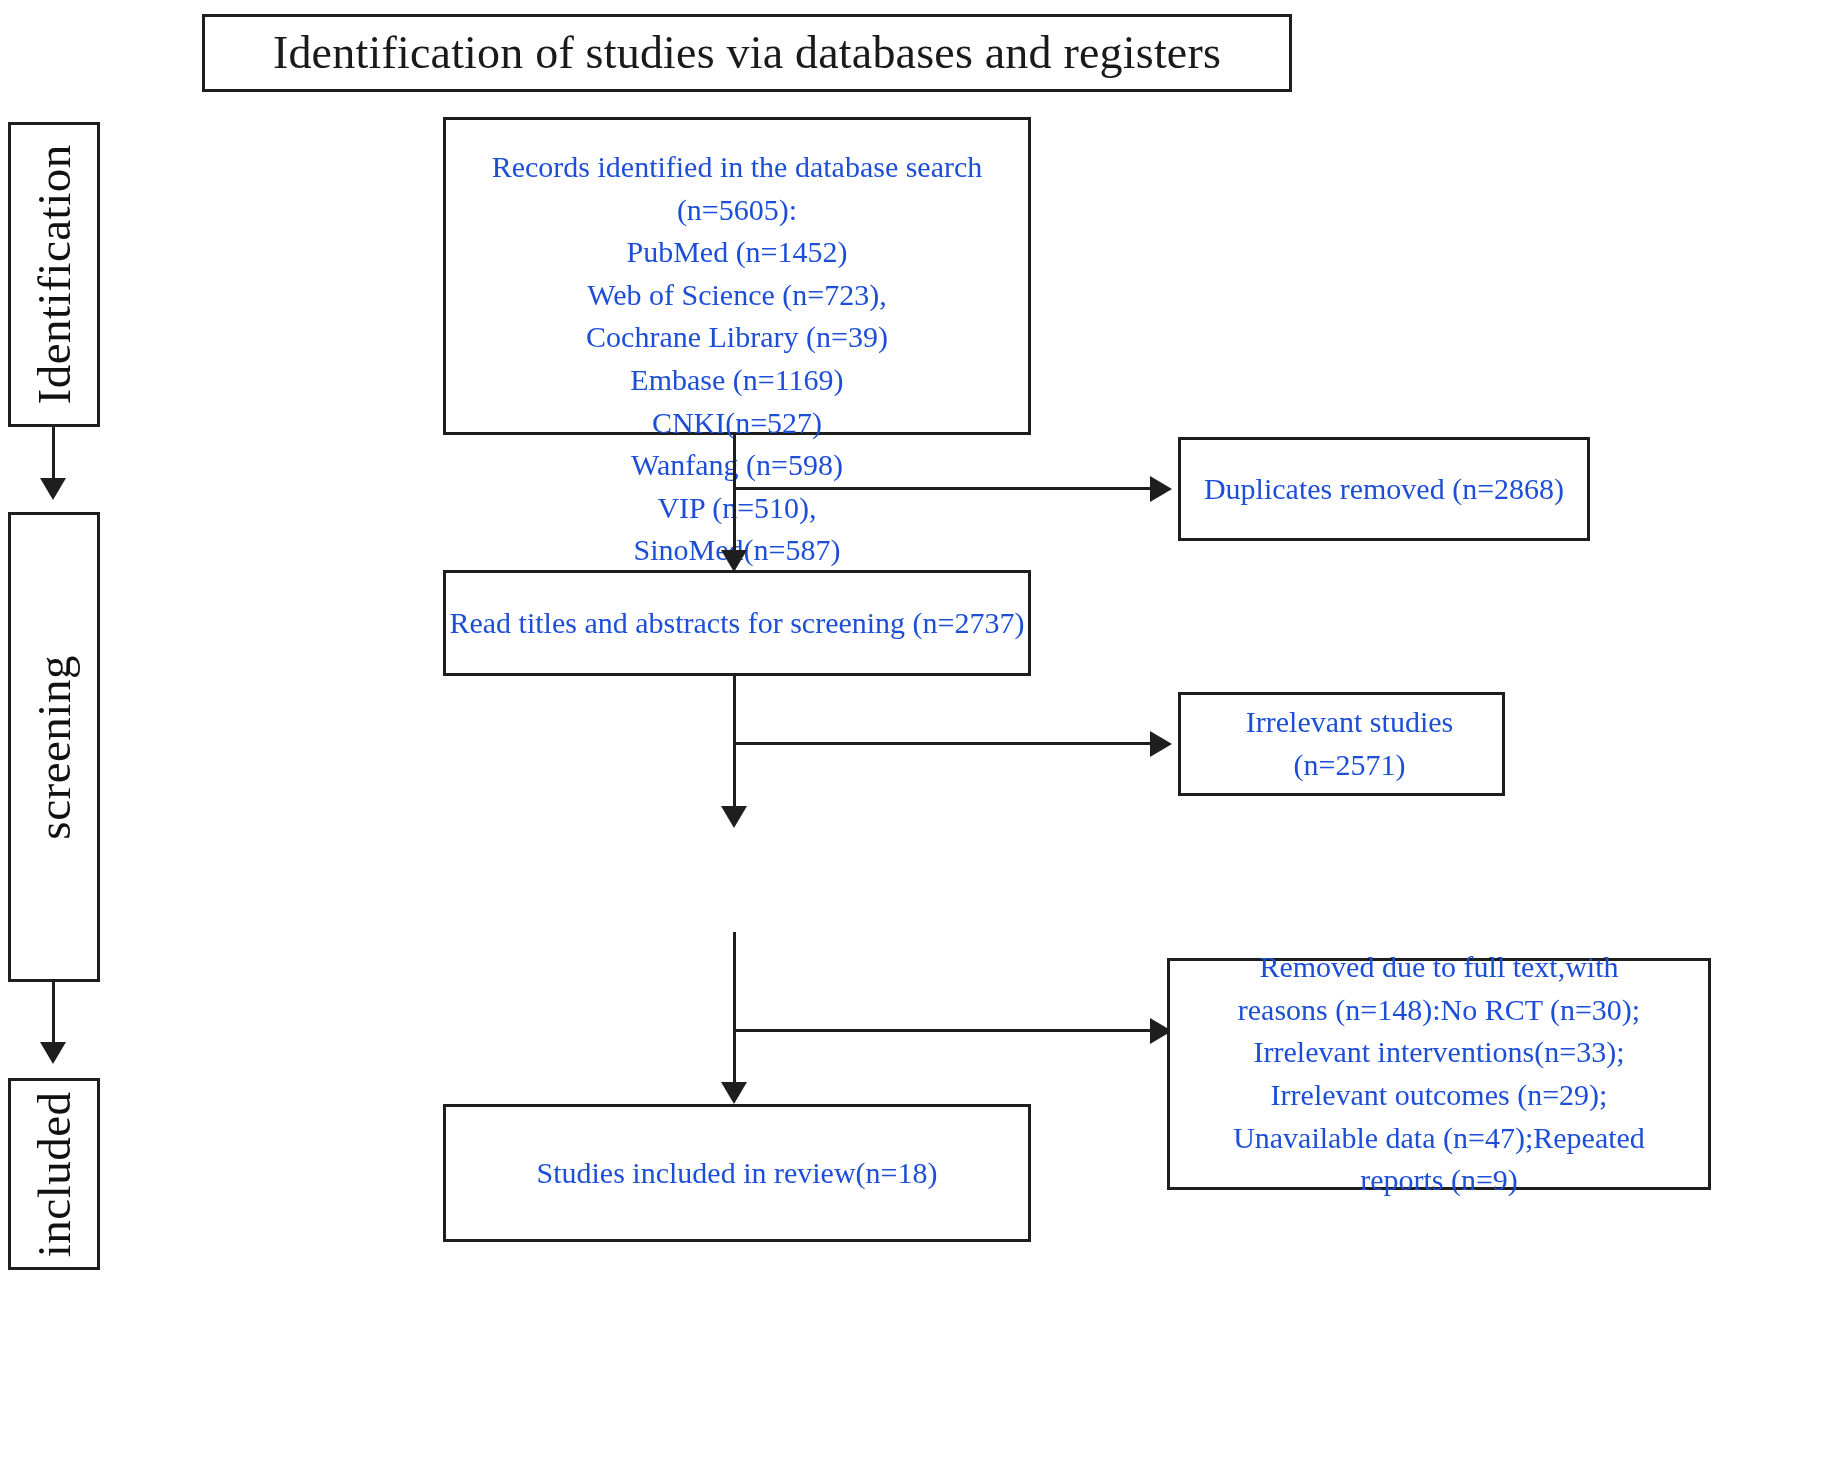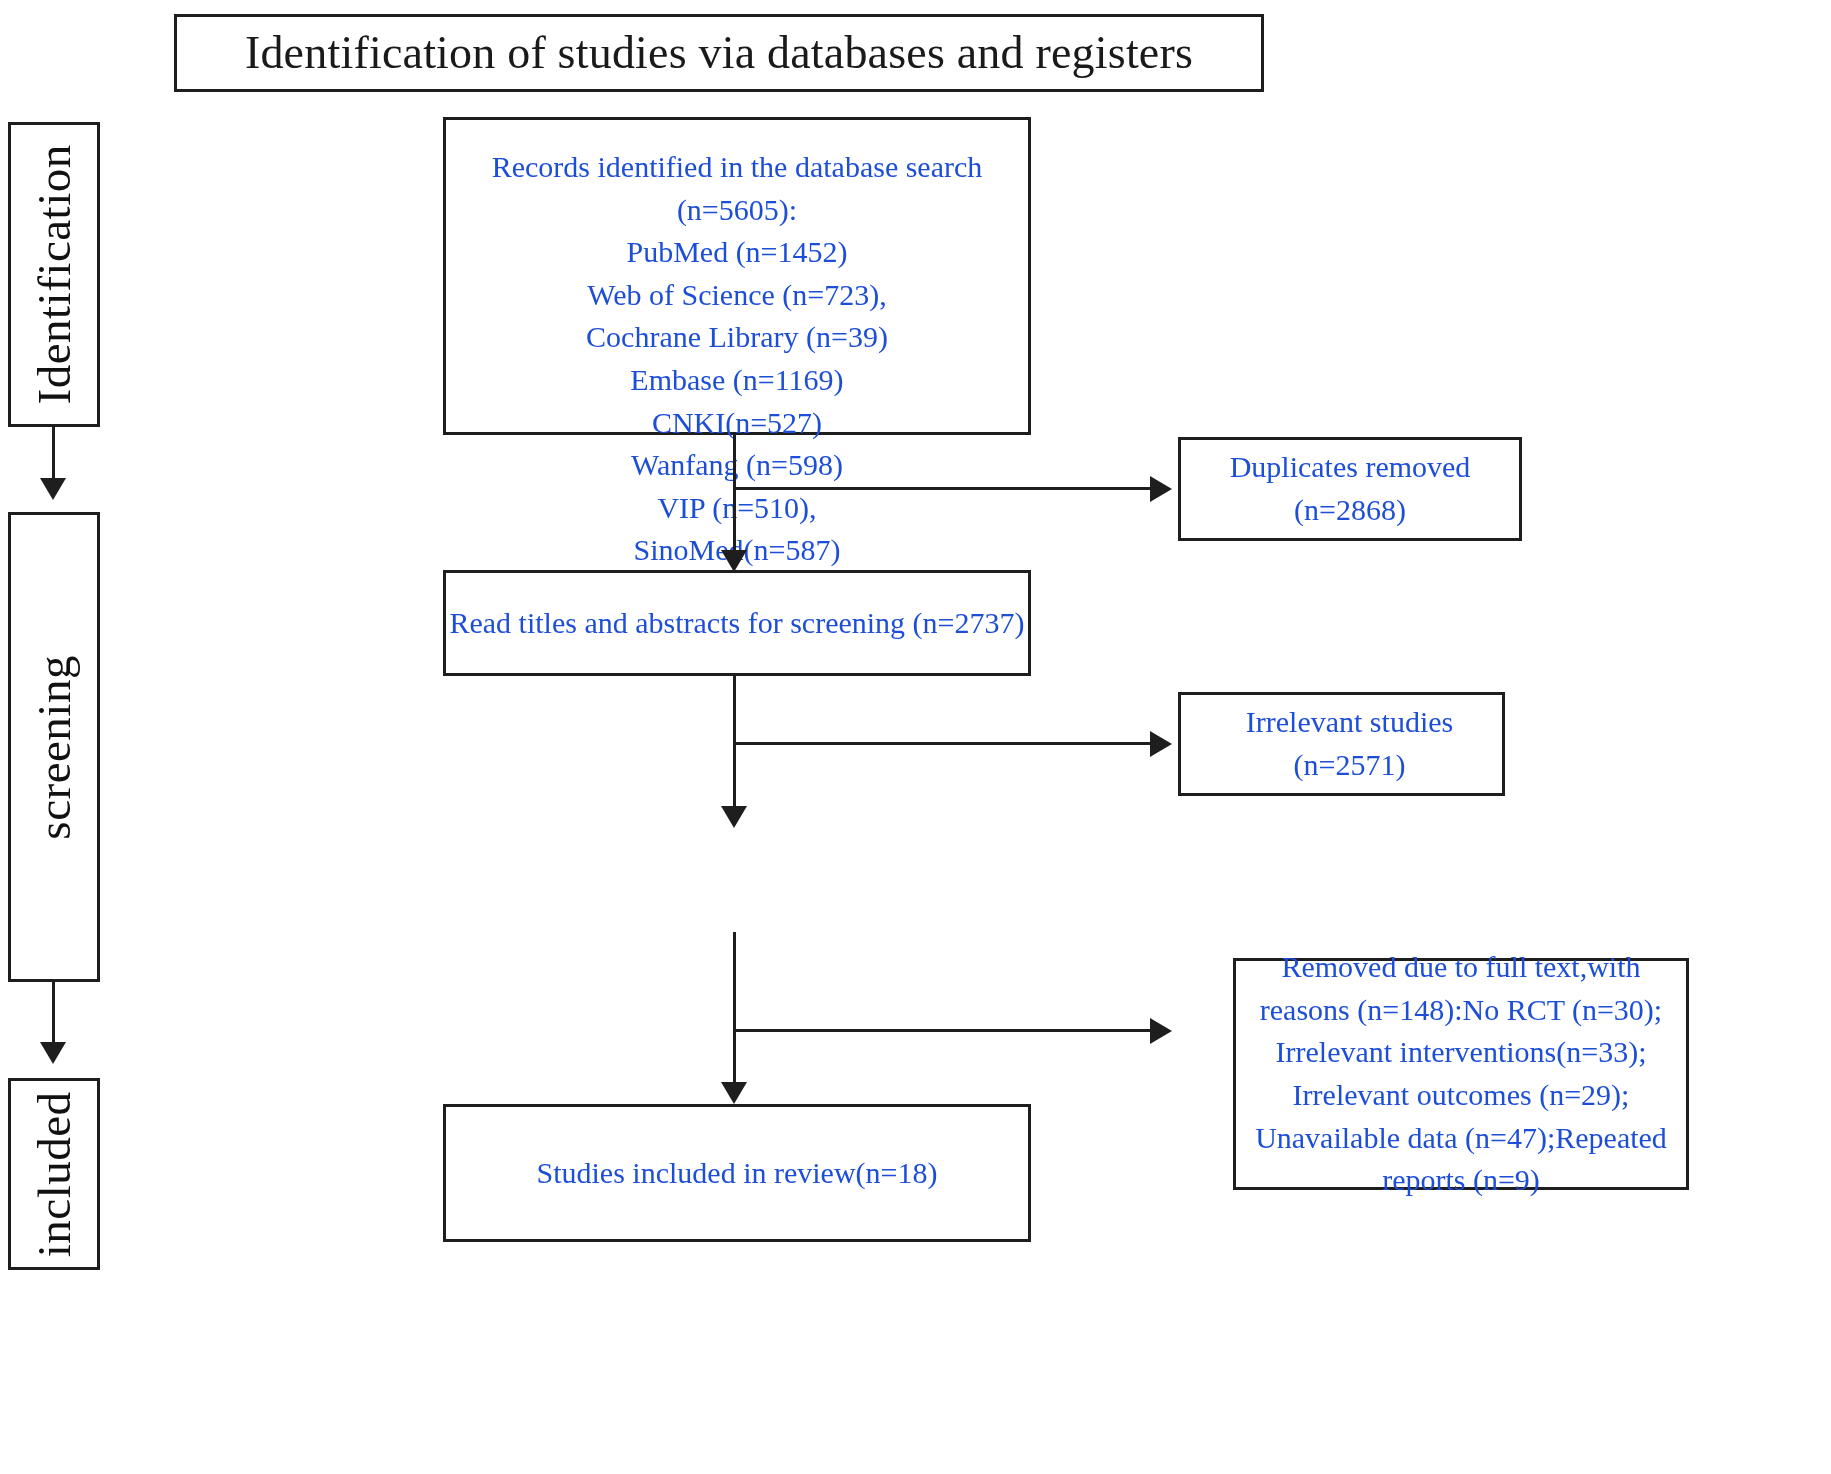--- a/index.html
+++ b/index.html
@@ -78,21 +78,21 @@
     border-top: 13px solid transparent;
     border-bottom: 13px solid transparent;
     border-left: 22px solid #1e1e1e;
   }
 </style>
 </head>
 <body>
 
 <div id="canvas">
 
-  <div class="box title-box" style="left:174px; top:14px; width:1090px; height:78px;">
+  <div class="box title-box" style="left:202px; top:14px; width:1090px; height:78px;">
     <span>Identification of studies via databases and registers</span>
   </div>
 
   <div class="box phase-box" style="left:8px; top:122px; width:92px; height:305px;">
     <span class="phase-label">Identification</span>
   </div>
 
   <div class="vline" style="left:52px; top:427px; height:53px;"></div>
   <div class="arrow-down" style="left:40px; top:478px;"></div>
 
@@ -118,21 +118,21 @@
 VIP  (n=510),
 SinoMed(n=587)</span>
   </div>
 
   <div class="vline" style="left:733px; top:435px; height:129px;"></div>
   <div class="arrow-down" style="left:721px; top:550px;"></div>
 
   <div class="hline" style="left:733px; top:487px; width:430px;"></div>
   <div class="arrow-right" style="left:1150px; top:476px;"></div>
 
-  <div class="box" style="left:1178px; top:437px; width:344px; height:104px;">
+  <div class="box" style="left:1178px; top:437px; width:412px; height:104px;">
     <span class="node-text single-line">Duplicates removed (n=2868)</span>
   </div>
 
   <div class="box" style="left:443px; top:570px; width:588px; height:106px;">
     <span class="node-text single-line">Read titles and abstracts for screening (n=2737)</span>
   </div>
 
   <div class="vline" style="left:733px; top:676px; height:145px;"></div>
   <div class="arrow-down" style="left:721px; top:806px;"></div>
 
@@ -143,21 +143,21 @@
     <span class="node-text single-line">Irrelevant studies (n=2571)</span>
   </div>
 
 
   <div class="vline" style="left:733px; top:932px; height:165px;"></div>
   <div class="arrow-down" style="left:721px; top:1082px;"></div>
 
   <div class="hline" style="left:733px; top:1029px; width:430px;"></div>
   <div class="arrow-right" style="left:1150px; top:1018px;"></div>
 
-  <div class="box" style="left:1233px; top:958px; width:456px; height:232px; padding:6px 4px;">
+  <div class="box" style="left:1167px; top:958px; width:544px; height:232px; padding:6px 4px;">
     <span class="node-text center" style="display:block; width:100%;">Removed due to full text,with
 reasons (n=148):No RCT (n=30);
 Irrelevant interventions(n=33);
 Irrelevant outcomes (n=29);
 Unavailable data (n=47);Repeated
 reports (n=9)</span>
   </div>
 
   <div class="box" style="left:443px; top:1104px; width:588px; height:138px;">
     <span class="node-text single-line">Studies included in review(n=18)</span>

